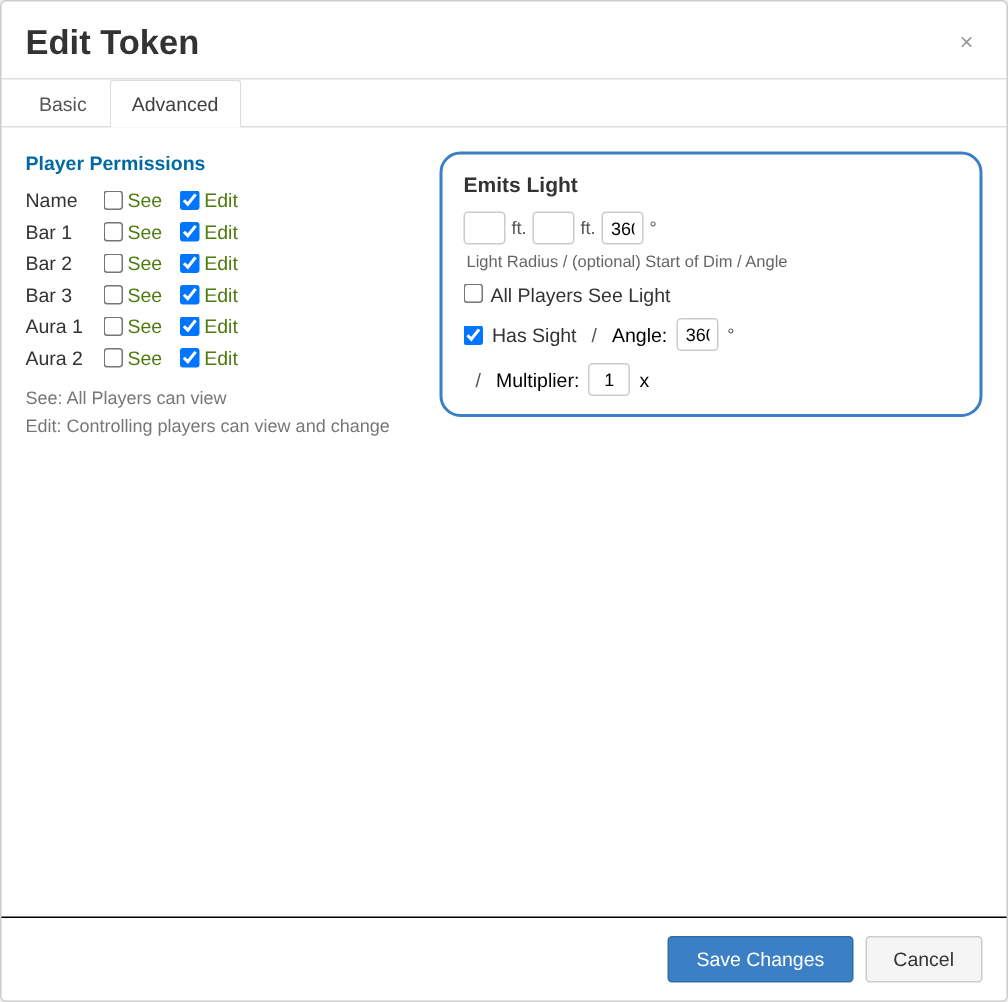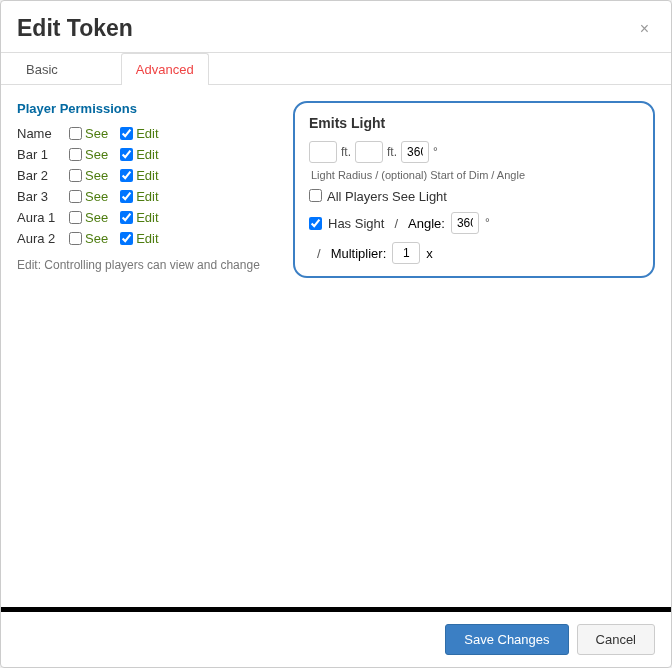--- a/index.html
+++ b/index.html
@@ -56,23 +56,22 @@
       margin-bottom: -1px;
       border-radius: 3px 3px 0 0;
       color: #555;
       background: none;
       font-size: 13px;
     }
     .tab.active {
       background: #fff;
       border-color: #ddd;
       border-bottom-color: #fff;
-      color: #ef4444;
+      color: #404040;
       font-weight: normal;
-      margin-left: 48px;
     }
     .dialog-body {
       flex: 1;
       padding: 16px;
       display: flex;
       gap: 16px;
     }
     .left-panel {
       flex: 0 0 auto;
       width: 260px;
@@ -173,21 +172,21 @@
       color: #555;
       margin: 0 4px;
     }
     .multiplier-row {
       display: flex;
       align-items: center;
       gap: 6px;
       margin-left: 4px;
     }
     .dialog-footer {
-      border-top: 5px solid #000000;
+      border-top: 1px solid #000000;
       padding: 12px 16px;
       display: flex;
       justify-content: flex-end;
       gap: 8px;
     }
     .btn {
       padding: 7px 18px;
       border-radius: 3px;
       font-size: 13px;
       cursor: pointer;
@@ -294,20 +293,21 @@
           <input type="checkbox" style="">
           <label>See</label>
         </div>
         <div class="perm-group">
           <input type="checkbox" checked="" style="">
           <label>Edit</label>
         </div>
       </div>
 
       <div class="permission-notes">
+        <div>See: All Players can view</div>
         <div>Edit: Controlling players can view and change</div>
       </div>
     </div>
 
     <div class="right-panel">
       <div class="emits-light-box">
         <div class="emits-light-title">Emits Light</div>
 
         <div class="light-inputs-row">
           <input type="text" class="light-input" value="" style="">

